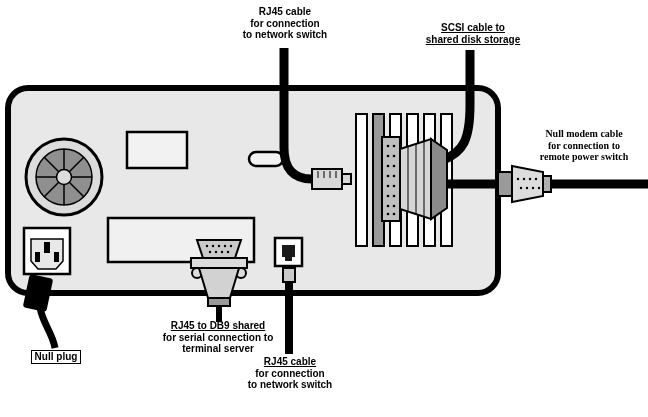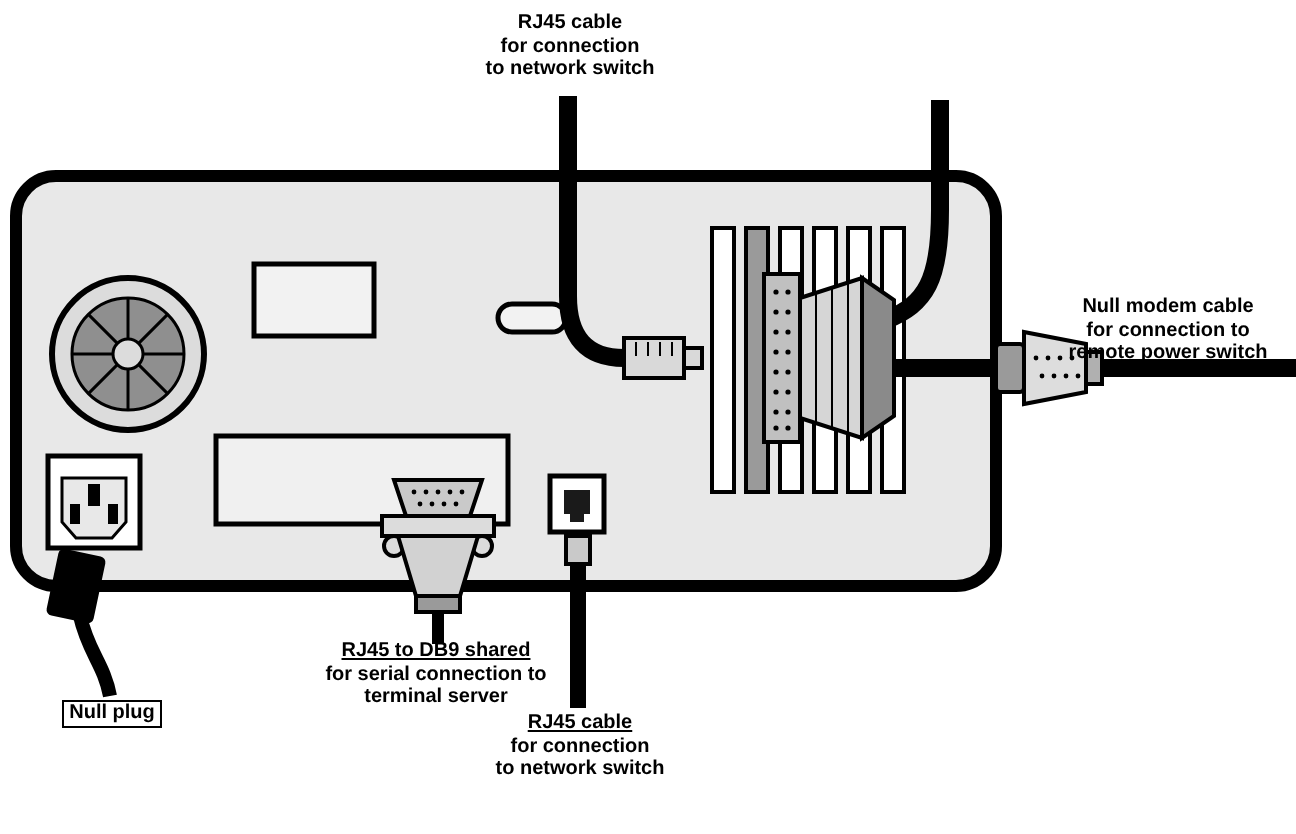--- a/index.html
+++ b/index.html
@@ -158,22 +158,26 @@
       <path d="M 289 282 V 354" fill="none" stroke="#000" stroke-width="8"></path>
     </g>
   </svg>
 
   <div class="label" style="left:230px;top:6px;width:110px;">
     <div class="lines">RJ45 cable
 for connection
 to network switch</div>
   </div>
 
+  <div class="label" style="left:408px;top:22px;width:130px;">
+    <div class="lines underlined">SCSI cable to
+shared disk storage</div>
+  </div>
 
-  <div class="label" style="left:523px;top:148px;width:122px;">
+  <div class="label" style="left:523px;top:128px;width:122px;font-family:Liberation Serif, serif;">
     <div class="lines">Null modem cable
 for connection to
 remote power switch</div>
   </div>
 
   <div class="label" style="left:148px;top:320px;width:140px;">
     <span class="underlined">RJ45 to DB9 shared</span>
     <div class="lines">for serial connection to
 terminal server</div>
   </div>

